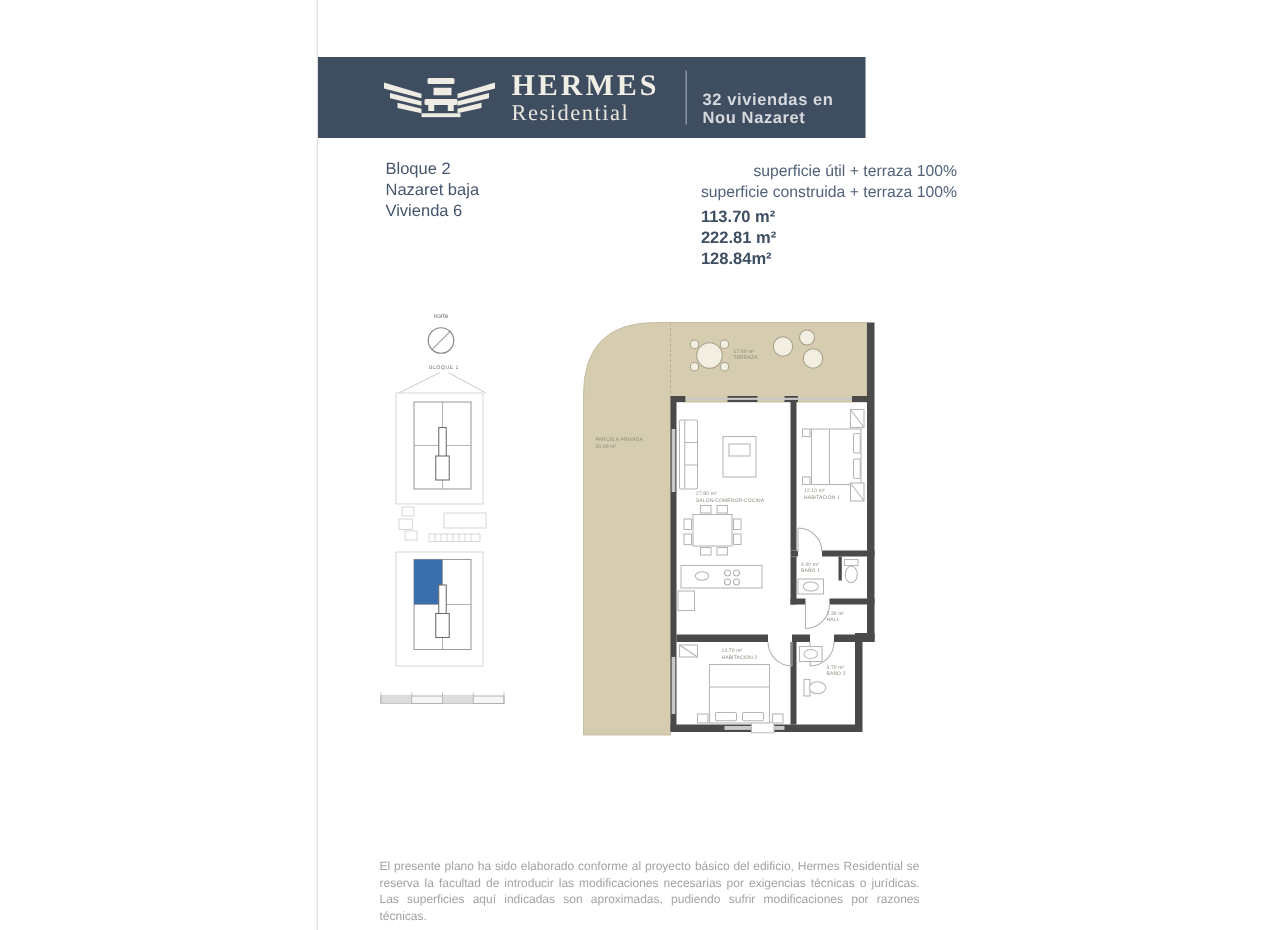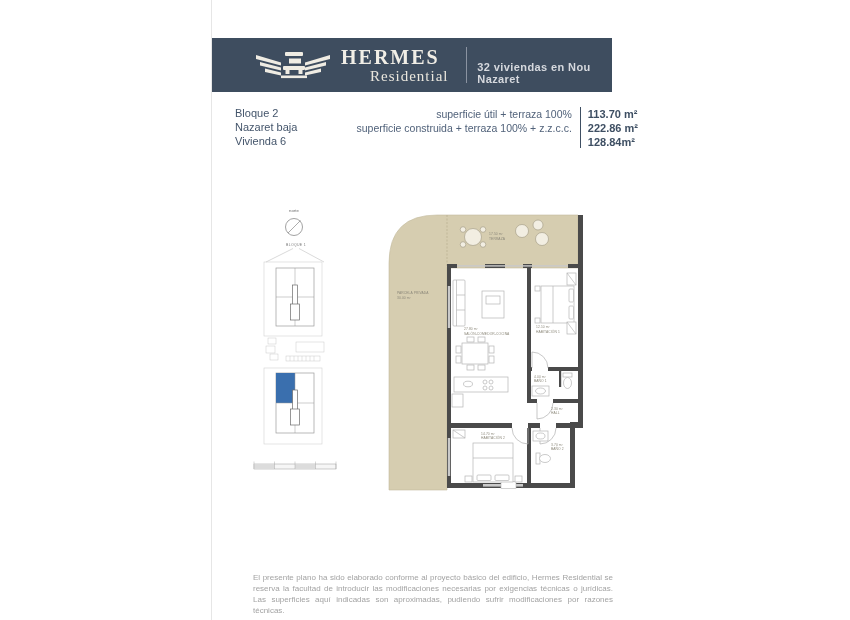--- a/index.html
+++ b/index.html
@@ -1,32 +1,32 @@
 <!DOCTYPE html>
 <html><head>
 <meta charset="utf-8">
 <style>
   html,body{margin:0;padding:0;}
   body{width:850px;height:620px;background:#ffffff;position:relative;overflow:hidden;
        font-family:"Liberation Sans",sans-serif;-webkit-font-smoothing:antialiased;}
   .page-edge{position:absolute;left:211px;top:0;width:1px;height:620px;background:#e6e6e6;}
   
-  .header{position:absolute;left:212px;top:38px;width:400px;height:54px;background:#3e4d5f;
+  .header{position:absolute;left:212px;top:38px;width:365px;height:54px;background:#3e4d5f;
           display:flex;align-items:center;}
   .logo-icon{margin-left:42px;flex:0 0 auto;}
   .brand{margin-left:9px;color:#f1eee6;font-family:"Liberation Serif",serif;line-height:1;}
   .brand-name{font-size:20px;font-weight:bold;letter-spacing:2px;}
-  .brand-sub{font-size:15px;letter-spacing:1px;margin-top:2px;color:#e9e6dd;margin-left:29px;}
+  .brand-sub{font-size:15px;letter-spacing:1px;margin-top:2px;color:#e9e6dd;}
   .header-divider{width:1px;height:36px;background:#8a93a1;margin:0 11px 0 17px;}
   .tagline{font-family:Liberation Sans, sans-serif;font-size:11px;font-weight:bold;
            color:#d6d9de;letter-spacing:.4px;margin-top:16px;}
   
   .info{position:absolute;left:212px;top:106px;width:426px;display:flex;font-size:11px;color:#44556b;}
-  .info-left{margin-left:23px;line-height:14px;}
-  .info-right{margin-left:auto;display:flex;align-items:stretch;}
+  .info-left{margin-left:45px;line-height:14px;}
+  .info-right{margin-left:auto;display:flex;align-items:stretch;flex-direction:column;}
   .info-labels{text-align:right;line-height:14px;color:#51627a;font-size:10.5px;padding-top:1px;}
   .info-sep{width:1px;background:#3e4f63;margin:1px 7px 1px 8px;}
   .info-values{line-height:14px;font-weight:bold;color:#3e4f63;padding-top:1px;}
   
   .siteplan{position:absolute;left:250px;top:196px;}
   .floorplan{position:absolute;left:385px;top:190px;}
   svg text{font-family:"Liberation Sans",sans-serif;}
   .plan-label{font-size:3.3px;fill:#8c887a;letter-spacing:.1px;}
   .sp-north{font-size:4.3px;fill:#6e6e6e;}
   .sp-block{font-size:3.5px;fill:#7c7c7c;letter-spacing:.3px;}
@@ -69,26 +69,26 @@
 
 <div class="info">
   <div class="info-left">
     <div>Bloque 2</div>
     <div>Nazaret baja</div>
     <div>Vivienda 6</div>
   </div>
   <div class="info-right">
     <div class="info-labels">
       <div>superficie útil + terraza 100%</div>
-      <div>superficie construida + terraza 100% + z.z.c.c.</div>
+      <div>superficie construida + terraza 100%</div>
     </div>
     <div class="info-sep"></div>
     <div class="info-values">
       <div>113.70 m²</div>
-      <div>222.86 m²</div>
+      <div>222.81 m²</div>
       <div>128.84m²</div>
     </div>
   </div>
 </div>
 
 <svg class="siteplan" width="110" height="280" viewBox="0 0 110 280">
   <text class="sp-north" x="44" y="16" text-anchor="middle">norte</text>
   <g stroke="#8a8a8a" fill="none" stroke-width="0.8">
     <circle cx="44" cy="31" r="8.5"></circle>
     <line x1="38" y1="37" x2="50.5" y2="24.5" stroke-width="0.7"></line>

